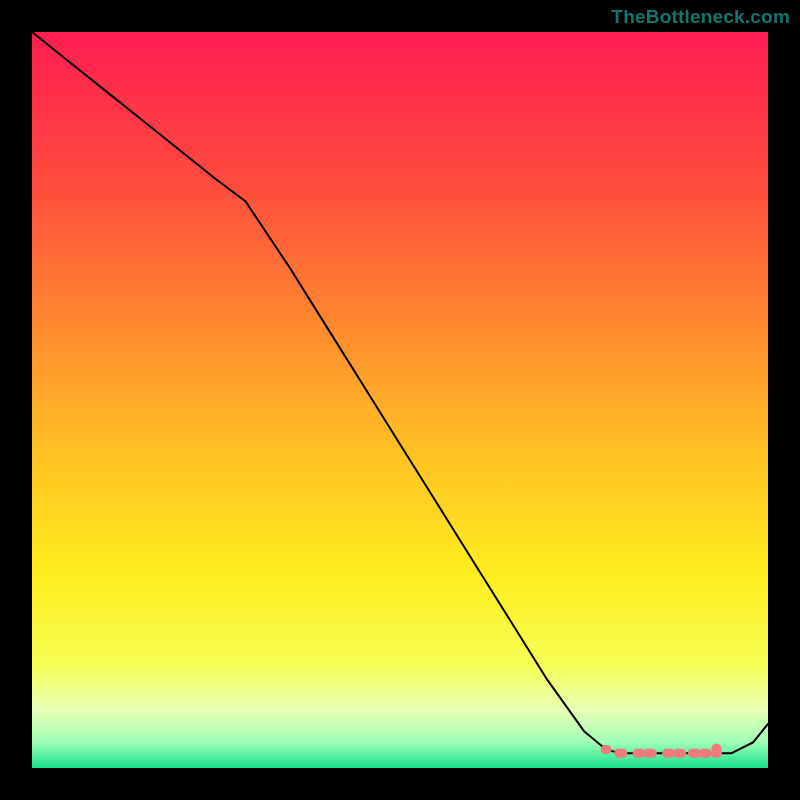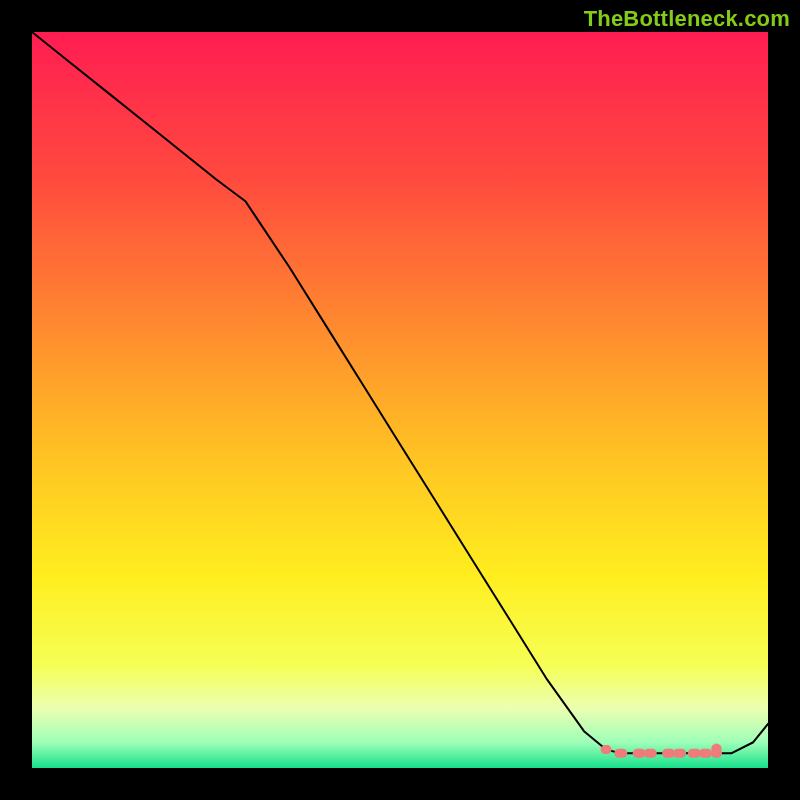--- a/index.html
+++ b/index.html
@@ -20,23 +20,23 @@
     left: 32px;
     top: 32px;
     width: 736px;
     height: 736px;
   }
   .watermark {
     position: absolute;
     top: 6px;
     right: 10px;
     font-family: Arial, Helvetica, sans-serif;
-    font-size: 22px;
+    font-size: 19px;
     font-weight: 600;
-    color: #84cc16;
+    color: #0f766e;
     letter-spacing: 0.2px;
     user-select: none;
   }
   svg { display: block; }
 </style>
 </head>
 <body>
 
 <div class="stage">
   <div class="watermark">TheBottleneck.com</div>

